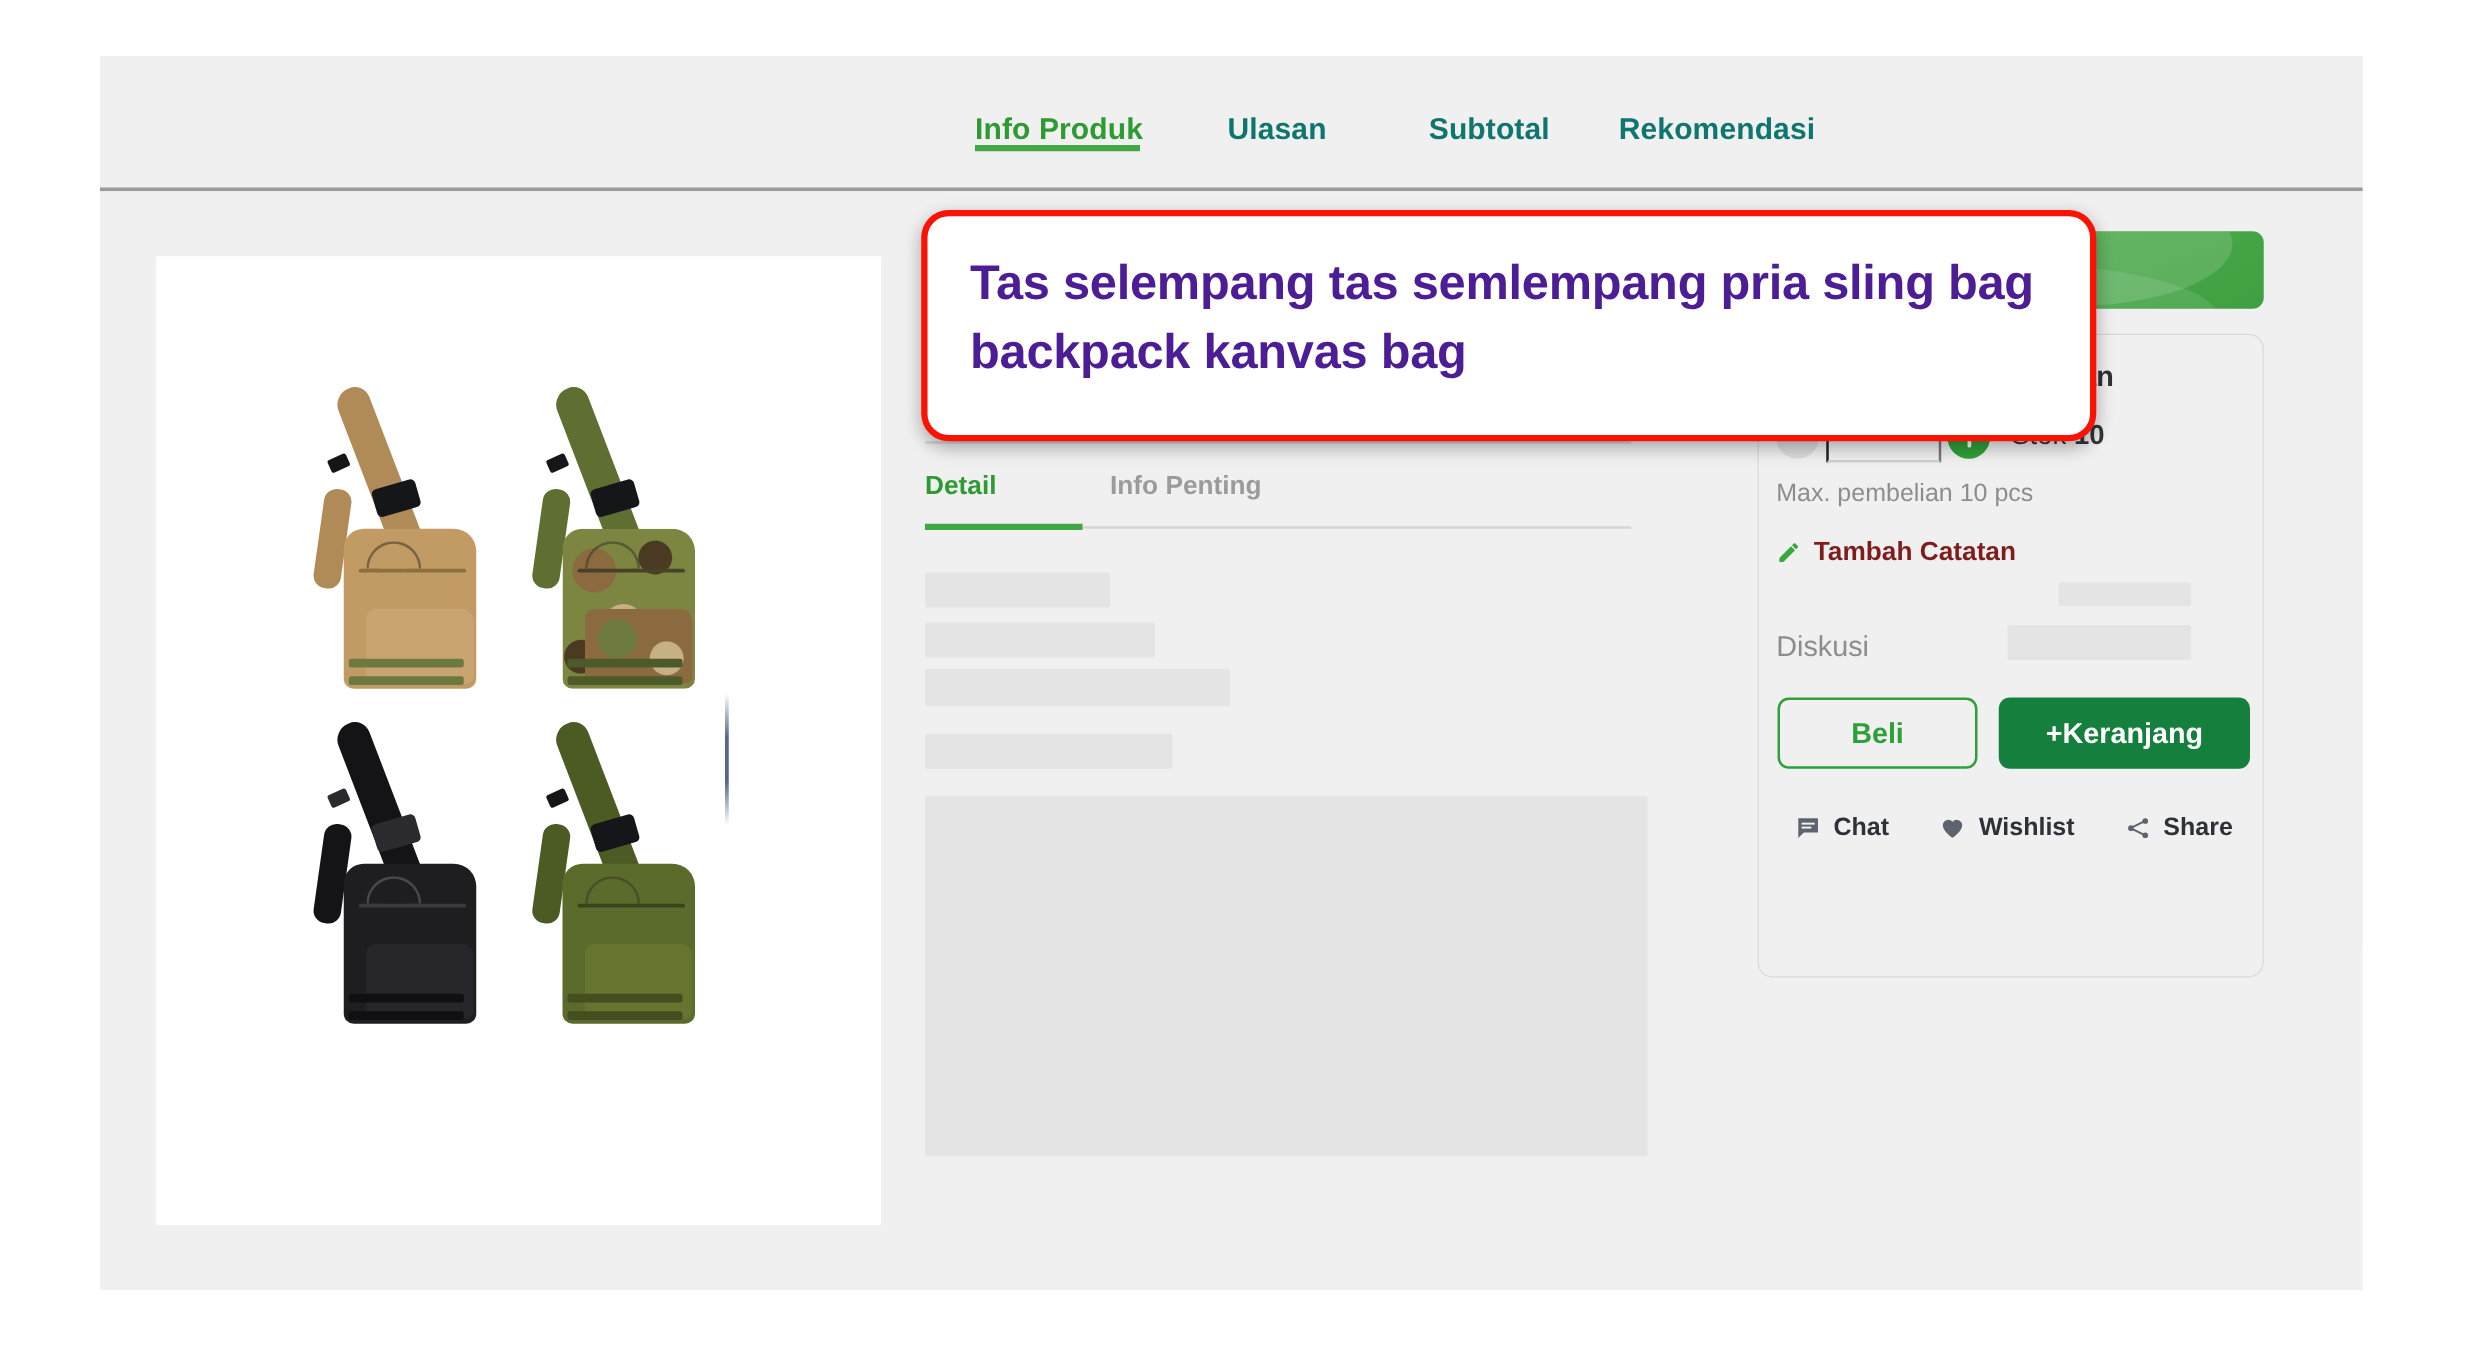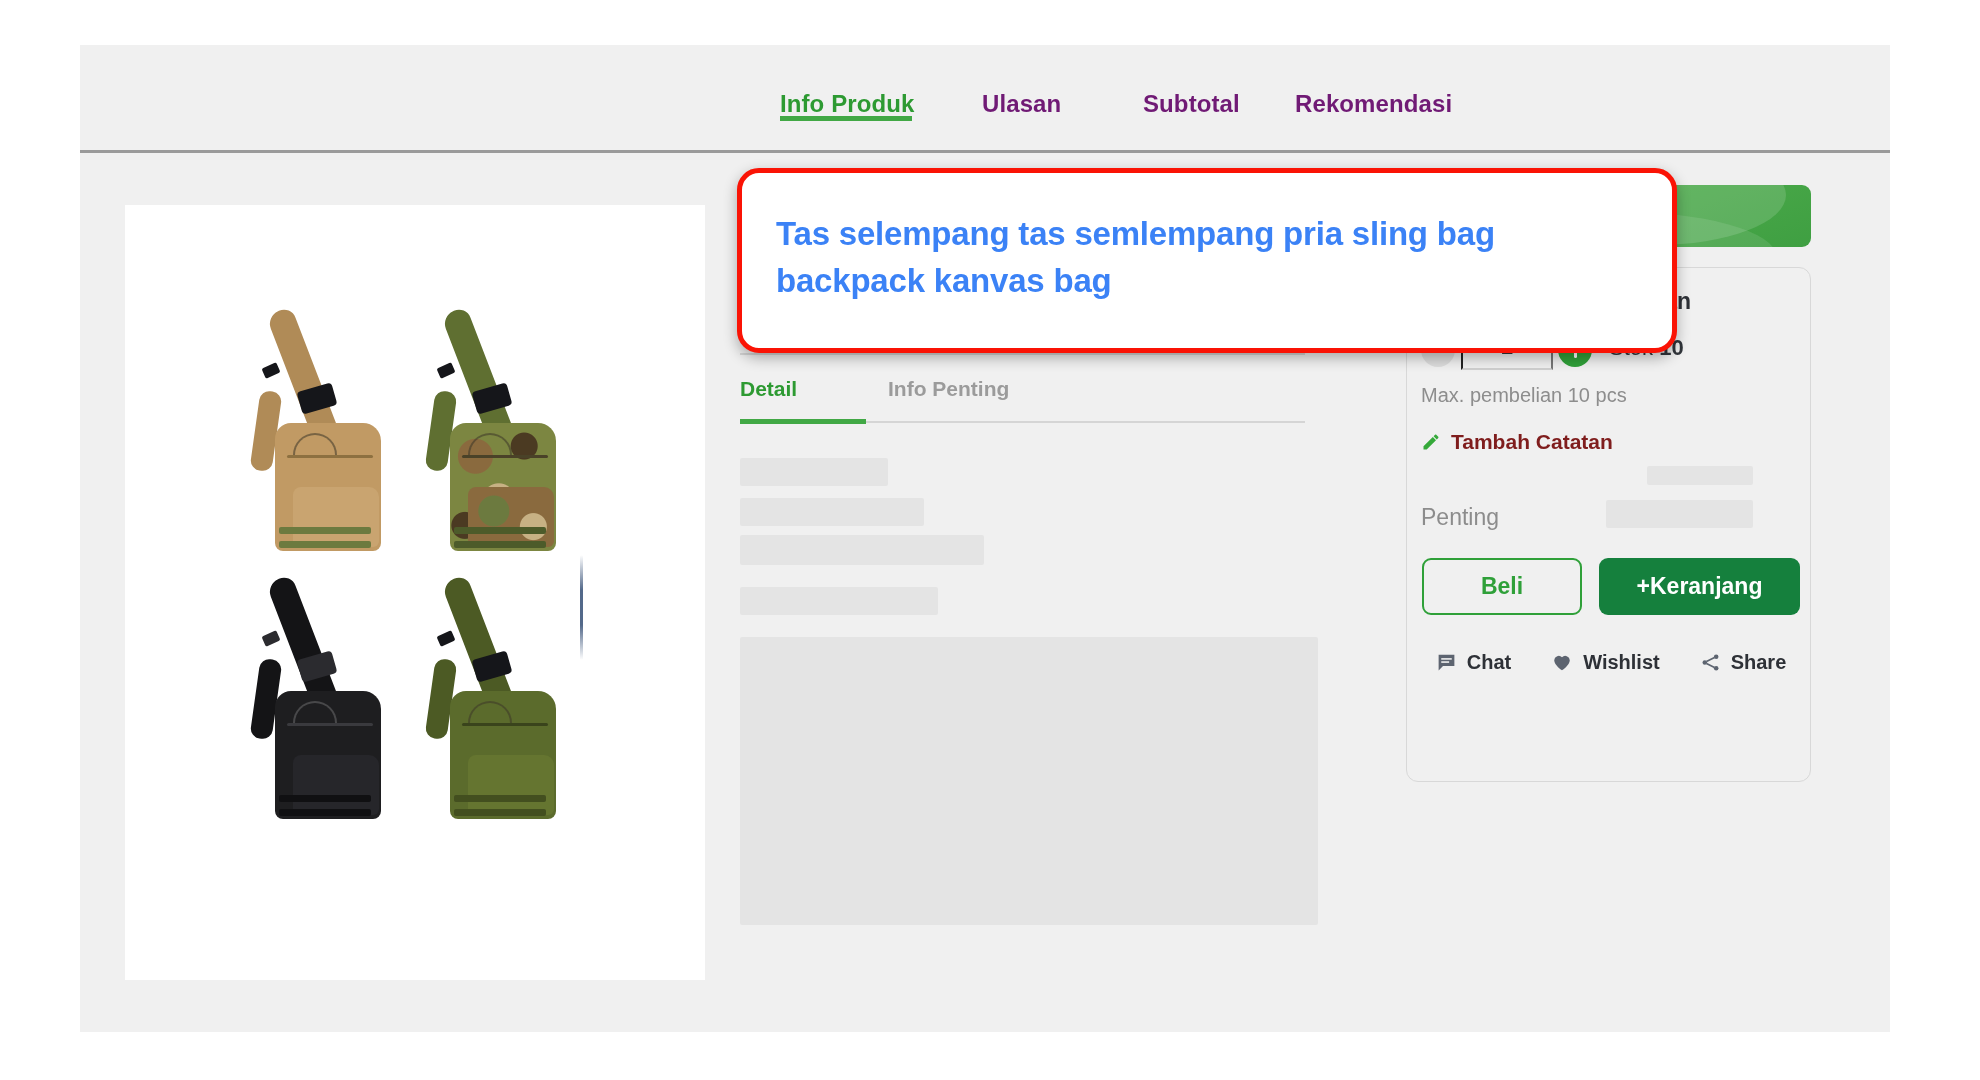--- a/index.html
+++ b/index.html
@@ -37,21 +37,21 @@
     width: 1810px;
     height: 108px;
     background: #f0f0f0;
     border-bottom: 3px solid #9a9a9a;
   }
   .nav-tab {
     position: absolute;
     top: 45px;
     font-size: 24px;
     font-weight: bold;
-    color: #701a75;
+    color: #0f766e;
     letter-spacing: 0.1px;
     white-space: nowrap;
     cursor: pointer;
   }
   .nav-tab.active { color: #2d9a32; }
   .nav-underline {
     position: absolute;
     bottom: -3px;
     height: 5px;
     background: #41a845;
@@ -458,26 +458,25 @@
     width: 940px;
     height: 185px;
     background: #ffffff;
     border: 5px solid #fa1305;
     border-radius: 22px;
     box-shadow: 0 5px 14px rgba(0,0,0,.30);
     padding: 26px 34px;
     z-index: 50;
   }
   .callout-text {
-    font-size: 33px;
+    font-size: 39px;
     font-weight: bold;
     line-height: 1.42;
-    color: #3b82f6;
+    color: #4c1d95;
     letter-spacing: -0.2px;
-    margin-top: 12px;
   }
 </style>
 </head>
 <body>
 
 <div id="page">
   <div class="content-shell">
 
     <div class="nav-tabs">
       <div class="nav-tab active" style="left:700px;">
@@ -623,21 +622,21 @@
           <div class="max-txt">Max. pembelian 10 pcs</div>
 
           <div class="note-link">
             <svg width="20" height="20" viewBox="0 0 24 24">
               <path d="M3 17.2V21h3.8L18 9.8 14.2 6 3 17.2zM20.7 7.1c.4-.4.4-1 0-1.4l-2.4-2.4c-.4-.4-1-.4-1.4 0l-1.8 1.8L18.9 8.9l1.8-1.8z" fill="#35a93a"></path>
             </svg>
             <span>Tambah Catatan</span>
           </div>
 
           <div class="price-skel-sm"></div>
-          <div class="subtotal-label">Penting</div>
+          <div class="subtotal-label">Diskusi</div>
           <div class="price-skel-lg"></div>
 
           <div class="btn-row">
             <button class="btn btn-buy">Beli</button>
             <button class="btn btn-cart">+Keranjang</button>
           </div>
 
           <div class="action-row">
             <div class="action-item">
               <svg width="21" height="21" viewBox="0 0 24 24">

